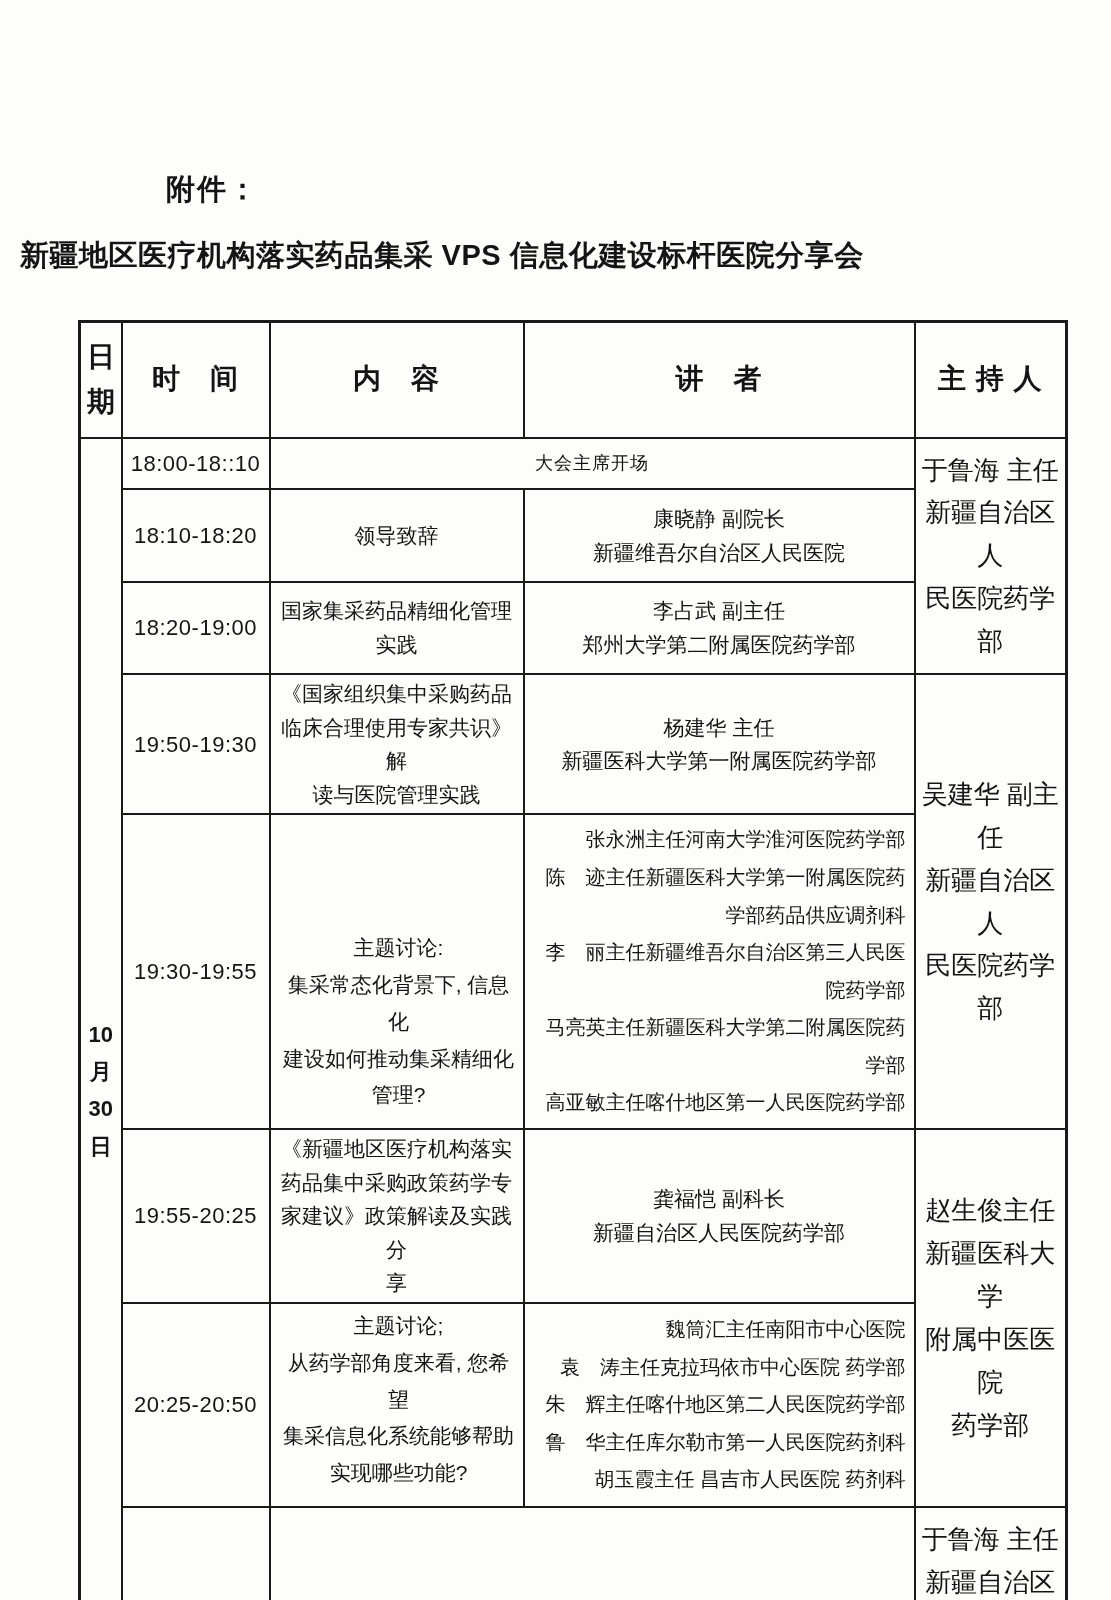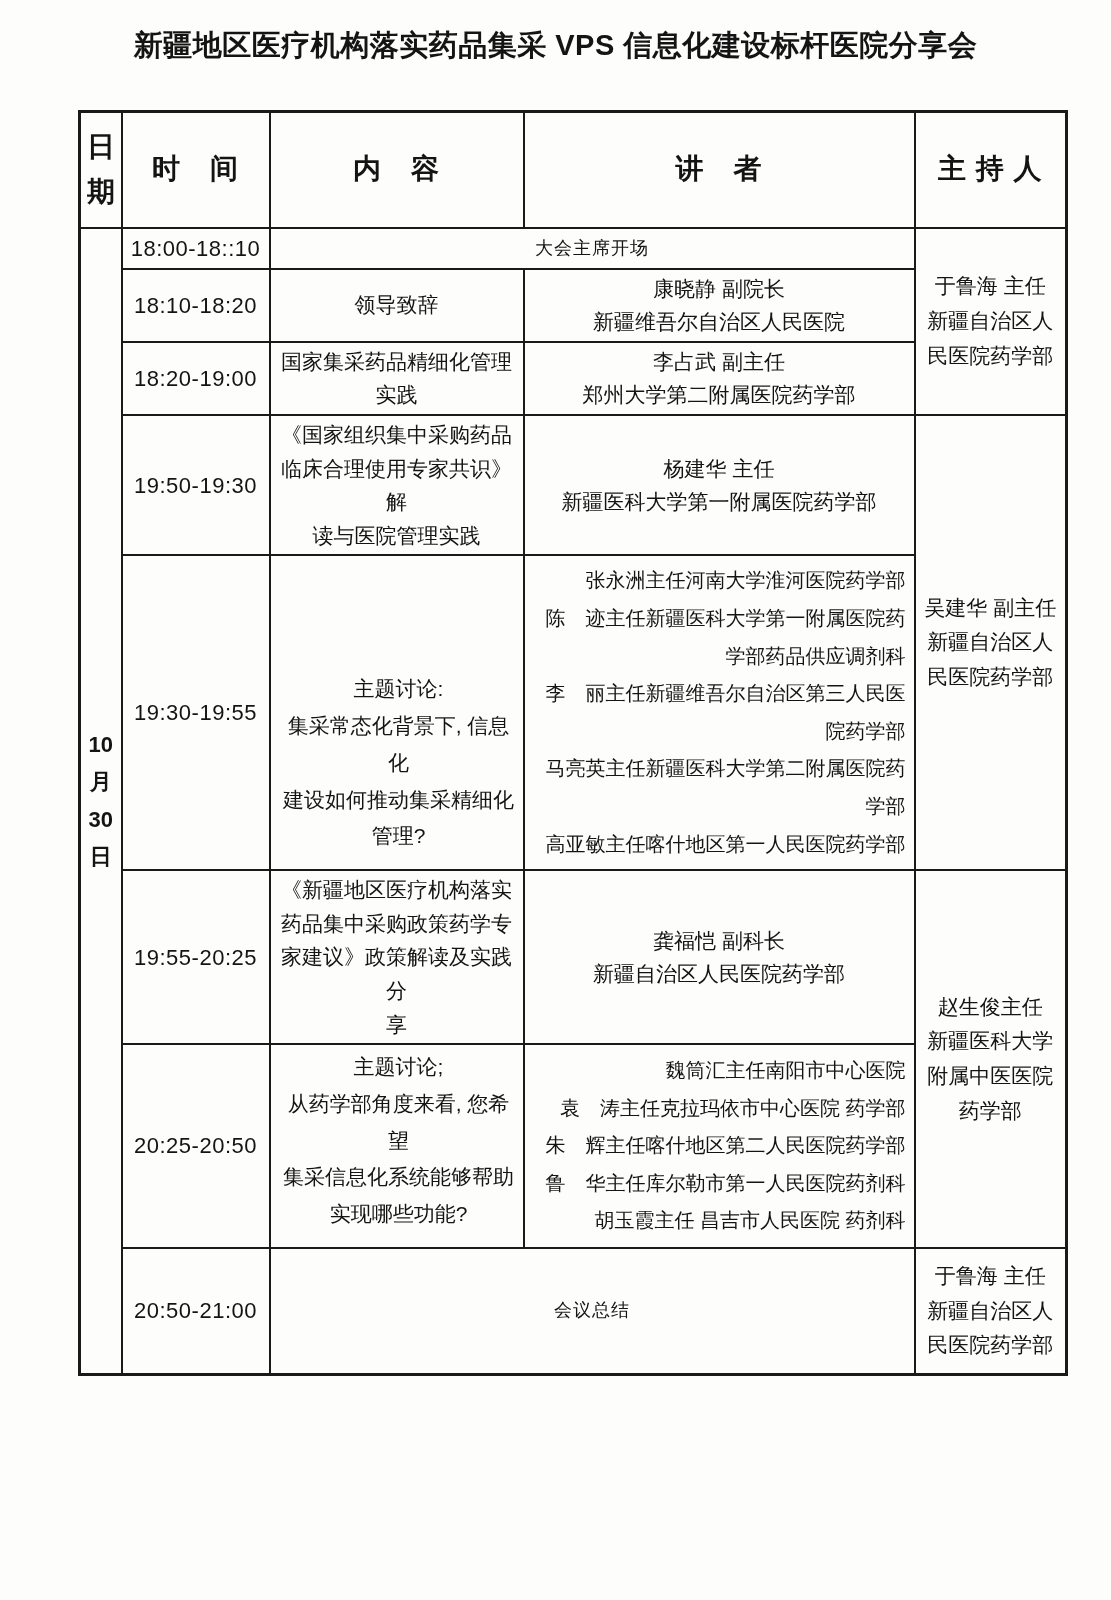--- a/index.html
+++ b/index.html
@@ -9,21 +9,21 @@
     color:#141414;
   }
   .page{
     position:relative;width:1111px;height:1600px;background:#fdfdfc;
     overflow:hidden;box-sizing:border-box;
   }
   .attachment{
     margin:170px 0 0 166px;font-size:29px;font-weight:bold;letter-spacing:2px;
   }
   .doc-title{
-    margin:26px 20px 0 20px;text-align:center;font-size:29px;font-weight:bold;letter-spacing:0.5px;
+    margin:26px 20px 0 20px;text-align:left;font-size:29px;font-weight:bold;letter-spacing:0.5px;
   }
   .doc-subtitle{
     margin:27px 0 0 0;text-align:center;font-size:29px;font-weight:bold;letter-spacing:1px;
   }
   table.agenda{
     border-collapse:collapse;table-layout:fixed;
     margin:44px 0 0 78px;width:987px;
     border:3px solid #1a1a1a;
   }
   .agenda th,.agenda td{
@@ -39,35 +39,36 @@
     font-size:28px;font-weight:bold;letter-spacing:1px;line-height:1.6;
   }
   .r-header{height:116px;}
   .r1{height:38px;} .r2{height:59px;} .r3{height:58px;} .r4{height:90px;}
   .r5{height:260px;} .r6{height:117px;} .r7{height:160px;} .r8{height:115px;}
   .agenda td{
     font-size:21px;line-height:1.6;font-weight:500;
   }
   td.time-cell{font-size:22px;letter-spacing:0.5px;}
   td.date-cell{font-size:22px;line-height:1.7;font-weight:bold;}
-  td.host-cell{font-size:21px;line-height:1.65;padding:10px 4px;}
+  td.host-cell{font-size:26px;line-height:1.65;padding:10px 4px;}
   td.content-left{
     text-align:center;vertical-align:bottom;
     padding:4px 8px 14px 12px;line-height:1.75;
   }
   td.speaker-list{
     text-align:right;font-size:20px;line-height:1.88;padding:6px 8px 6px 12px;
   }
   td.merged-banner{font-size:18px;letter-spacing:1px;}
 </style>
 </head>
 <body>
 
 <div class="page">
 
+  <div class="attachment">附件：</div>
 
   <div class="doc-title">新疆地区医疗机构落实药品集采 VPS 信息化建设标杆医院分享会</div>
 
 
   <table class="agenda">
     <colgroup>
       <col style="width:42px">
       <col style="width:148px">
       <col style="width:254px">
       <col style="width:391px">

